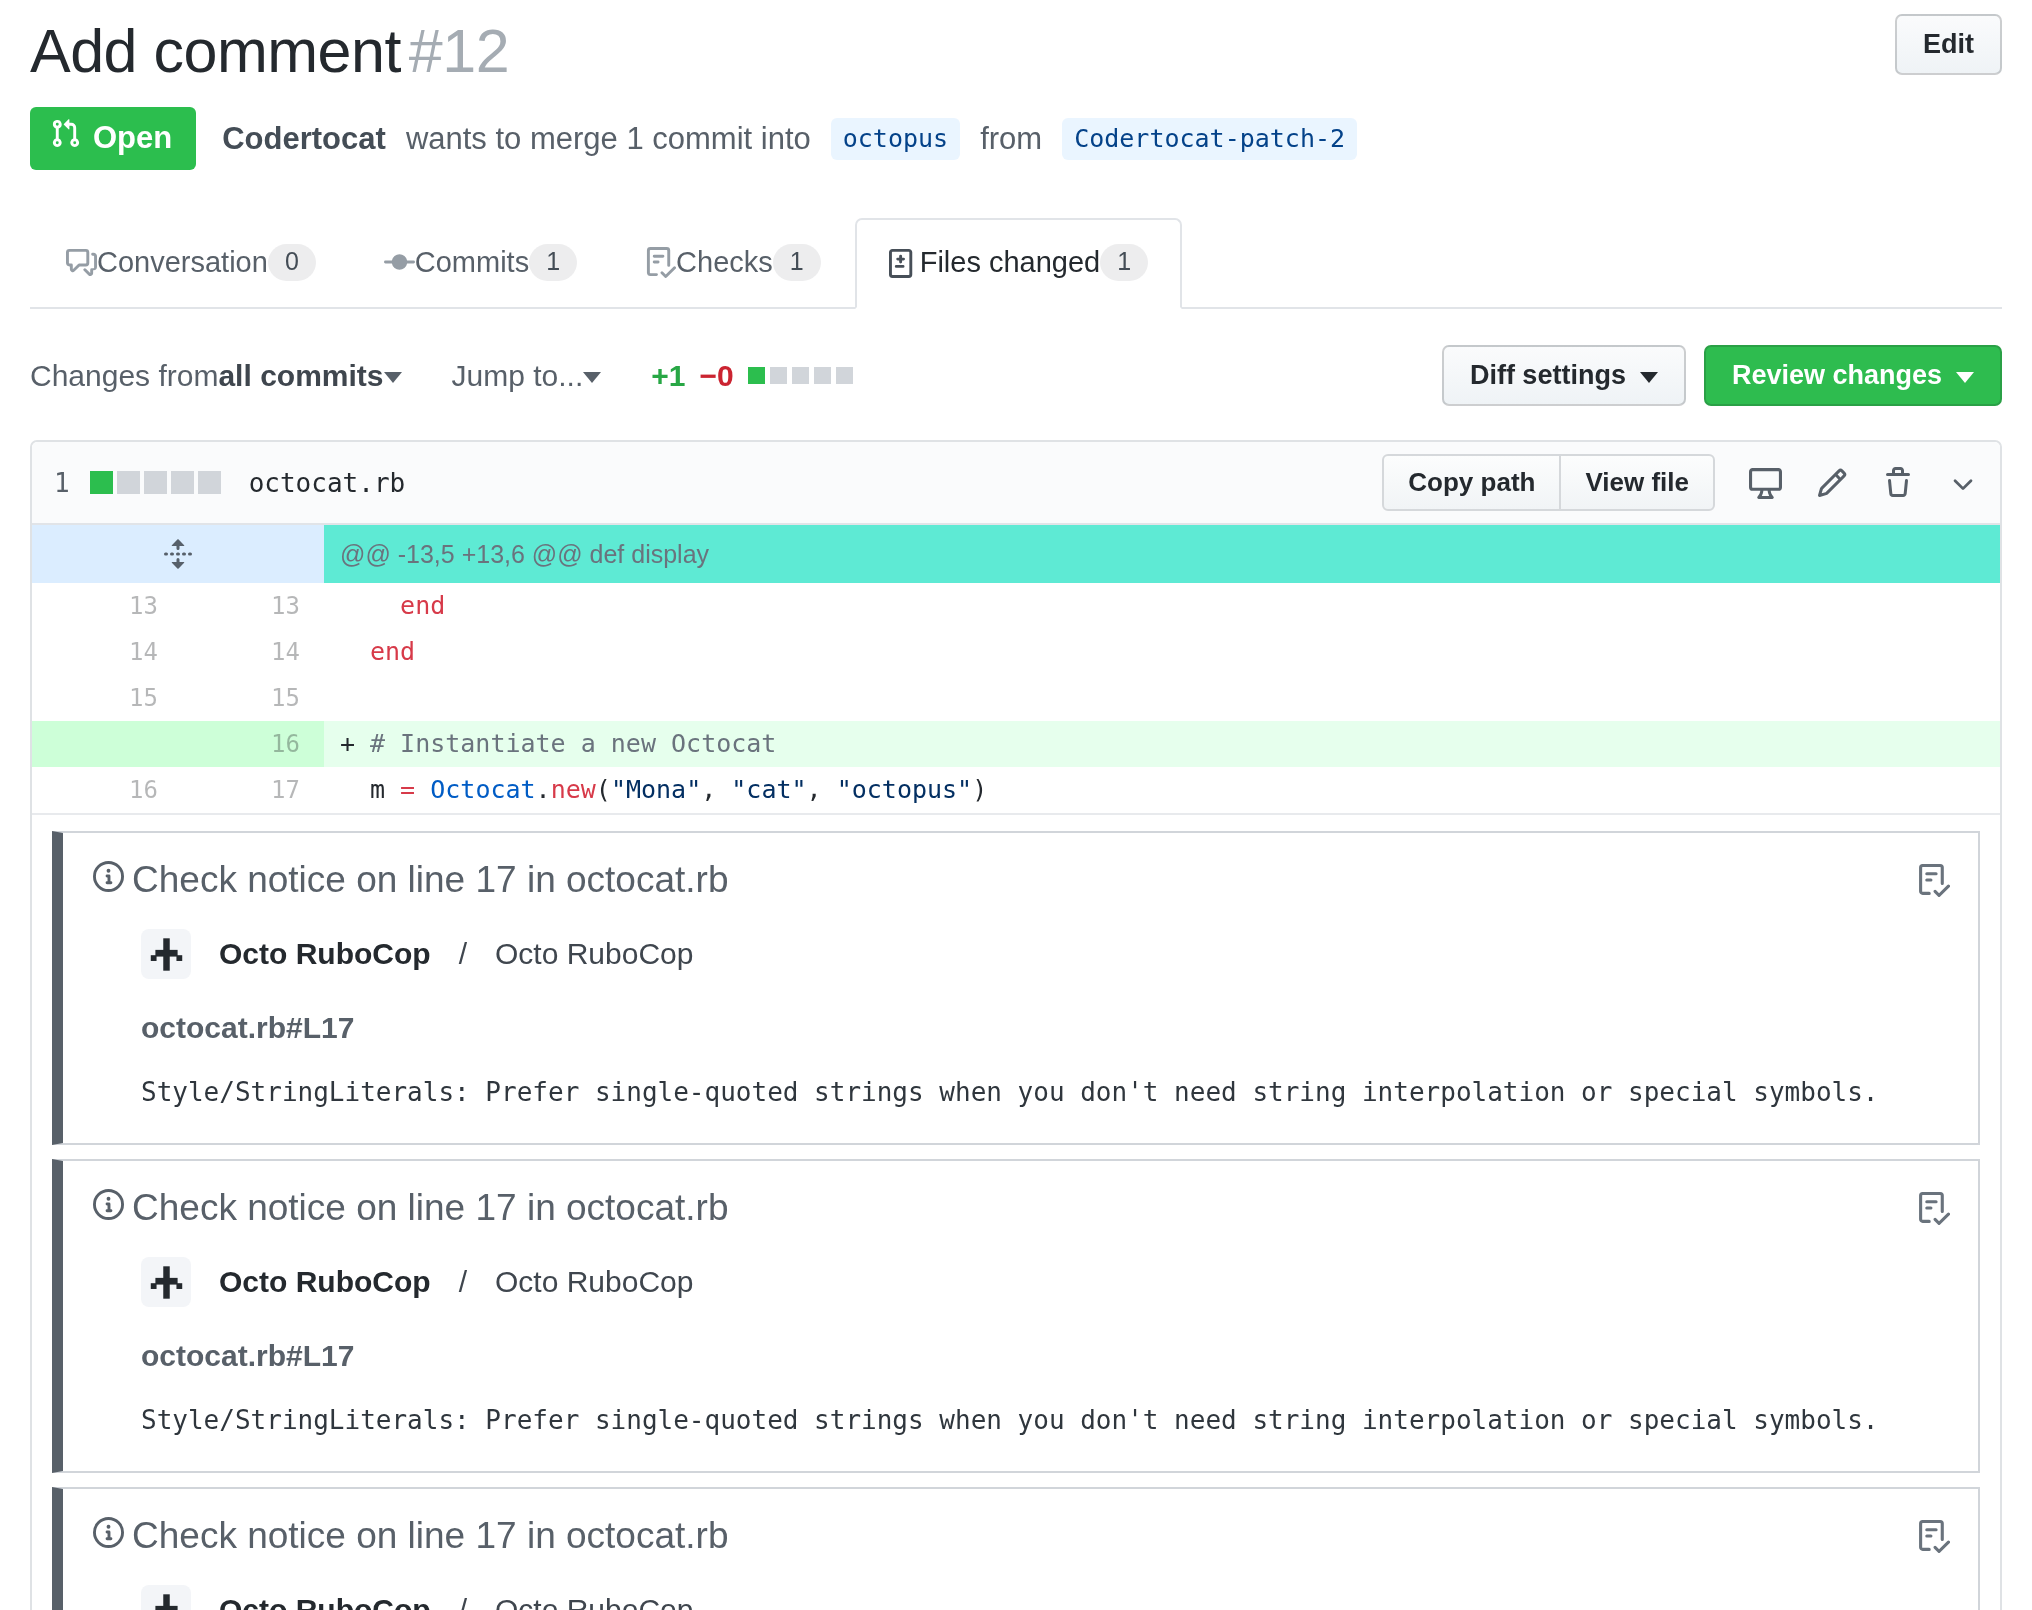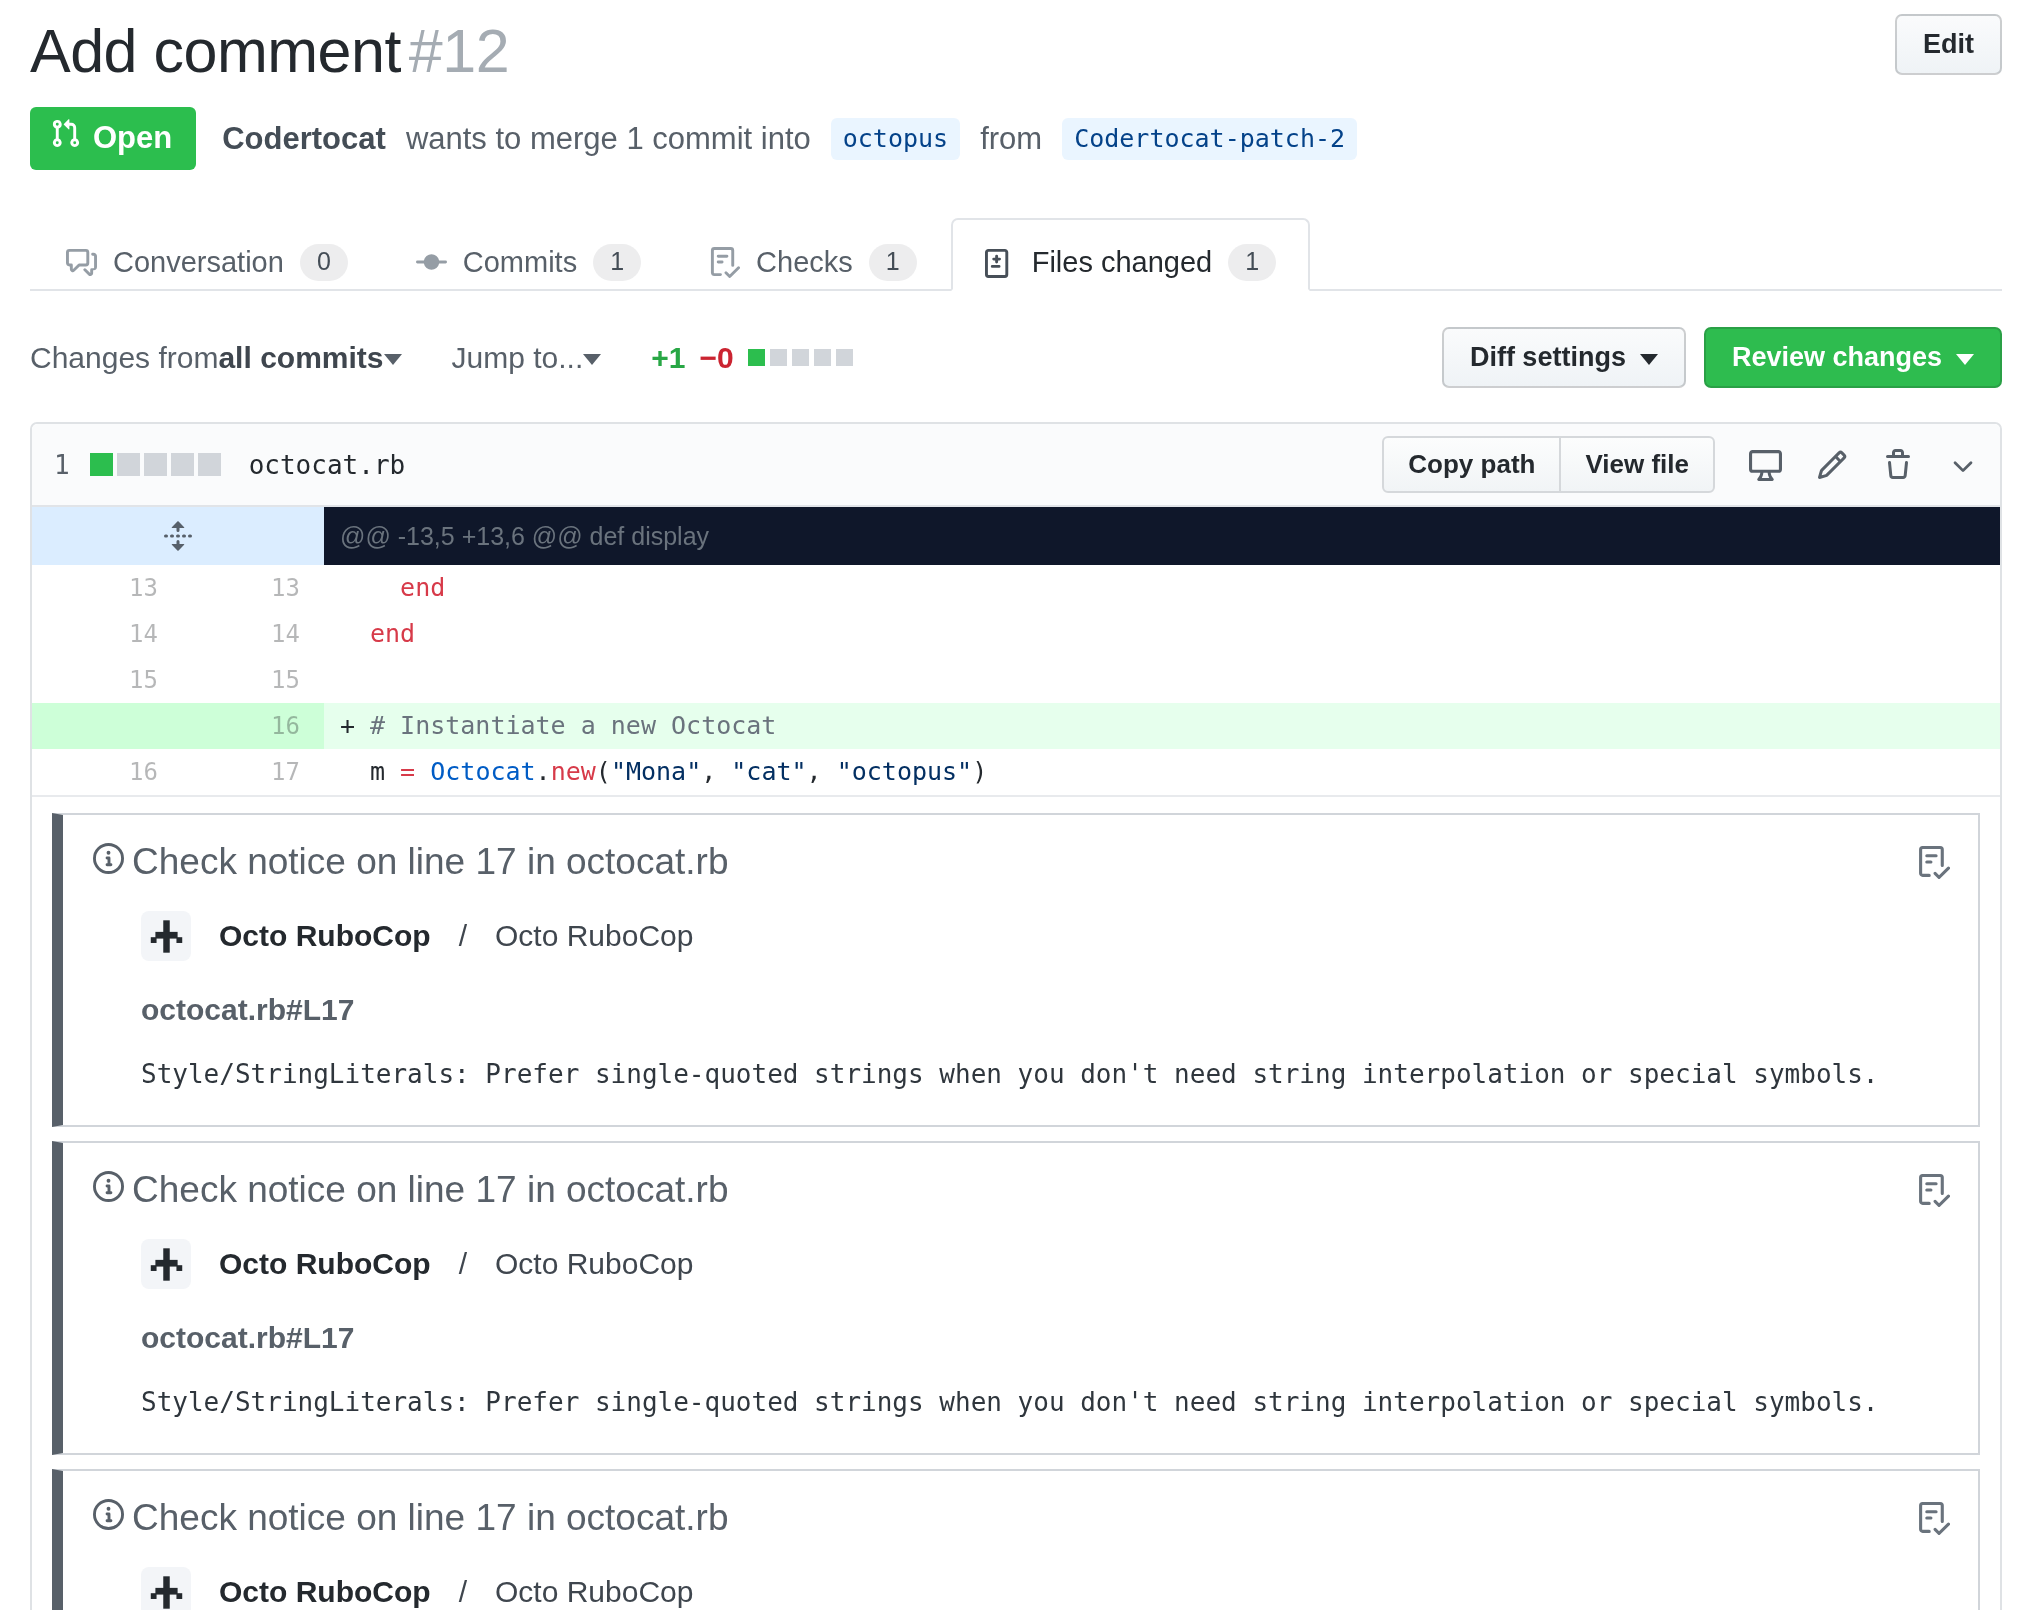--- a/index.html
+++ b/index.html
@@ -25,21 +25,21 @@
   .status-row { display:flex; align-items:center; gap:26px; margin-top:22px; }
   .state-badge { display:inline-flex; align-items:center; gap:12px; background:#2cbe4e; color:#fff;
                  font-size:31px; font-weight:700; padding:11px 24px 13px 20px; border-radius:6px; }
   .status-text { font-size:31px; color:#586069; display:flex; align-items:center; gap:20px; flex-wrap:wrap;}
   .status-author { font-weight:700; color:#444d56; }
   .branch-label { font-family:"DejaVu Sans Mono", monospace; font-size:25px; background:#eaf5ff; color:#044289;
                   padding:6px 12px 7px 12px; border-radius:6px; }
 
   
   .tabs { display:flex; margin-top:48px; border-bottom:2px solid #e1e4e8; padding-left:2px; }
-  .tab { display:flex; align-items:center; gap:16px; padding:24px 32px 8px 32px; font-size:29px; color:#586069;
+  .tab { display:flex; align-items:center; padding:24px 32px 26px 32px; font-size:29px; color:#586069;
          margin-bottom:-2px; border:2px solid transparent; text-decoration:none; cursor:pointer; }
   .tab .ticon { display:flex; color:#959da5; }
   .tab.active { background:#fff; border-color:#e1e4e8; border-bottom-color:#fff; border-radius:7px 7px 0 0; color:#24292e; }
   .tab.active .ticon { color:#474f58; }
   .tab-count { background:rgba(27,31,35,0.08); border-radius:28px; padding:3px 17px 5px 17px; font-size:25px; color:#444d56; }
 
   
   .toolbar { display:flex; align-items:center; margin:36px 0 34px 0; }
   .tb-left { display:flex; align-items:center; gap:50px; font-size:30px; color:#586069; }
   .dd { display:flex; align-items:center; gap:0; cursor:pointer; }
@@ -73,21 +73,21 @@
 
   
   .diff-table { font-family:"DejaVu Sans Mono", monospace; font-size:25px; }
   .d-row { display:flex; align-items:stretch; min-height:46px; line-height:46px; }
   .num { width:150px; flex:0 0 150px; text-align:right; padding-right:24px; color:rgba(27,31,35,0.32); font-size:24px; cursor:pointer;}
   .num2 { width:142px; flex:0 0 142px; }
   .code { flex:1; padding-left:16px; white-space:pre; color:#24292e; overflow:hidden; }
   .sign { display:inline-block; width:30px; }
   .d-row.add { background:#e6ffed; }
   .d-row.add .num { background:#cdffd8; }
-  .hunk-row { display:flex; min-height:58px; line-height:58px; background:#0f172a; }
+  .hunk-row { display:flex; min-height:58px; line-height:58px; background:#5eead4; }
   .hunk-gutter { width:292px; flex:0 0 292px; background:#dbedff; display:flex; align-items:center; justify-content:center; color:#57606a; cursor:pointer; }
   .hunk-code { flex:1; padding-left:16px; color:#6a737d; white-space:pre; font-size:25px; }
 
   
   .annotations { border-top:2px solid #e8eaed; padding:2px 0; }
   .notice { margin:14px 20px; border:2px solid #d1d5da; border-left:11px solid #586069;
             padding:26px 28px 36px 30px; background:#fff; }
   .notice-header { display:flex; align-items:center; gap:8px; color:#586069; font-size:37px;text-align:right; }
   .notice-header .spacer { margin-left:auto; }
   .checks-link { color:#6a737d; background:none; border:none; padding:0; cursor:pointer; display:flex; }

